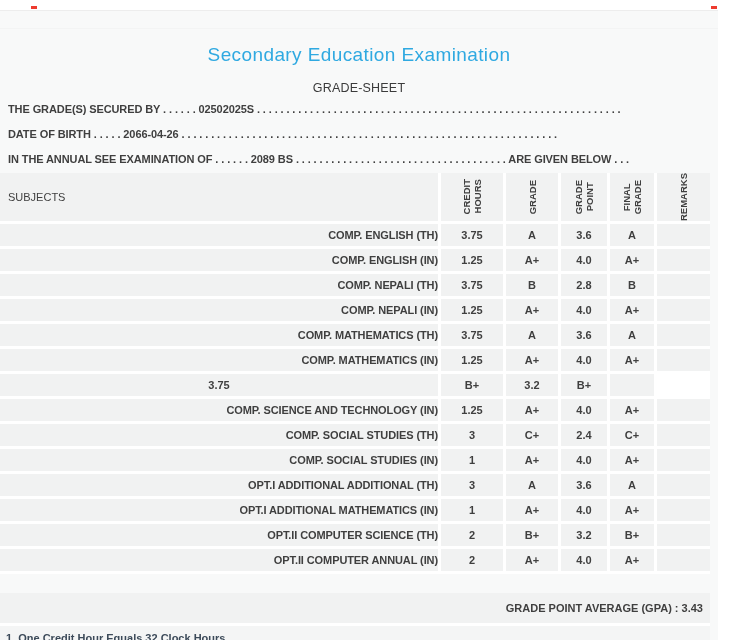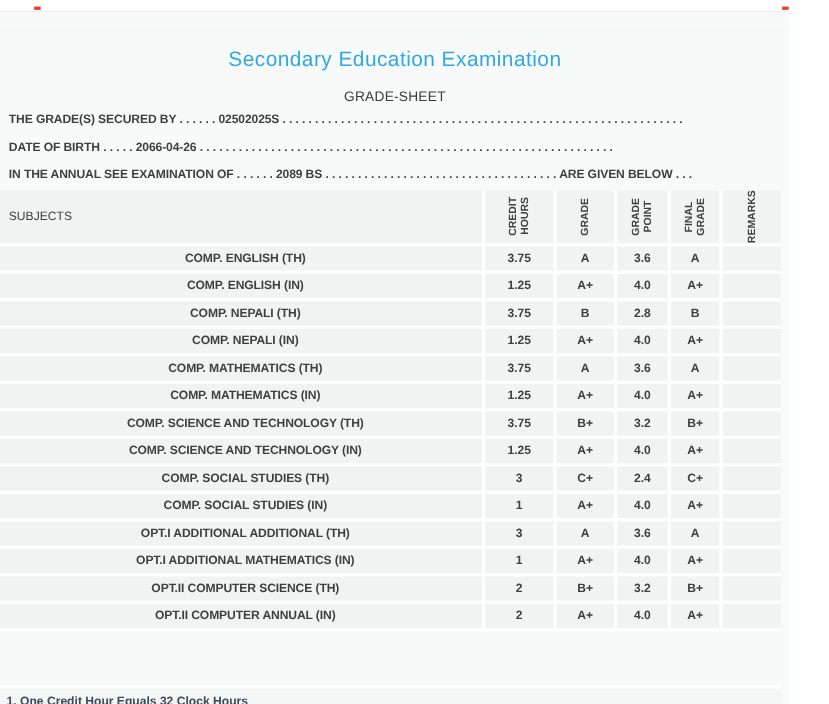--- a/index.html
+++ b/index.html
@@ -71,21 +71,21 @@
     white-space:pre-line;
     font-size:9.5px; font-weight:700; line-height:11px;
     text-align:center; color:#3f3f3f;
   }
   .body-row > div {
     height:22px; line-height:22px;
     font-size:11px; font-weight:700; color:#3f3f3f;
     text-align:center;
     overflow:hidden; white-space:nowrap;
   }
-  .body-row .cell-subject { text-align:center; padding-left:8px; letter-spacing:-0.1px; }
+  .body-row .cell-subject { text-align:right; padding-left:8px; letter-spacing:-0.1px; }
 
   .gpa-band {
     position:absolute; top:582px; left:0; width:710px; height:30px;
     background:#f1f2f2;
     line-height:30px; text-align:right; padding-right:7px;
     font-size:11px; font-weight:700; color:#3f3f3f;
   }
   .gpa-gap {
     position:absolute; top:612px; left:0; width:710px; height:3px;
     background:#ffffff;
@@ -181,21 +181,20 @@
         </div>
         <div class="t-row body-row">
           <div class="cell-subject">COMP. MATHEMATICS (IN)</div>
           <div class="cell-credit-hours">1.25</div>
           <div class="cell-grade">A+</div>
           <div class="cell-grade-point">4.0</div>
           <div class="cell-final-grade">A+</div>
           <div class="cell-remarks"></div>
         </div>
         <div class="t-row body-row">
-          <div class="cell-subject">COMP. SCIENCE AND TECHNOLOGY (TH)</div>
           <div class="cell-credit-hours">3.75</div>
           <div class="cell-grade">B+</div>
           <div class="cell-grade-point">3.2</div>
           <div class="cell-final-grade">B+</div>
           <div class="cell-remarks"></div>
         </div>
         <div class="t-row body-row">
           <div class="cell-subject">COMP. SCIENCE AND TECHNOLOGY (IN)</div>
           <div class="cell-credit-hours">1.25</div>
           <div class="cell-grade">A+</div>
@@ -247,16 +246,17 @@
           <div class="cell-subject">OPT.II COMPUTER ANNUAL (IN)</div>
           <div class="cell-credit-hours">2</div>
           <div class="cell-grade">A+</div>
           <div class="cell-grade-point">4.0</div>
           <div class="cell-final-grade">A+</div>
           <div class="cell-remarks"></div>
         </div>
       </div>
   </div>
 
+  <div class="gpa-band">GRADE POINT AVERAGE (GPA) : 3.43</div>
   <div class="gpa-gap"></div>
   <div class="bottom-band"></div>
   <div class="footnote">1. One Credit Hour Equals 32 Clock Hours</div>
 </div>
 
 </body></html>

